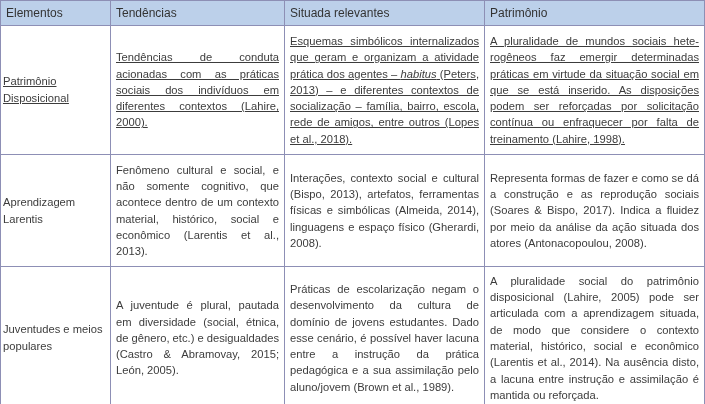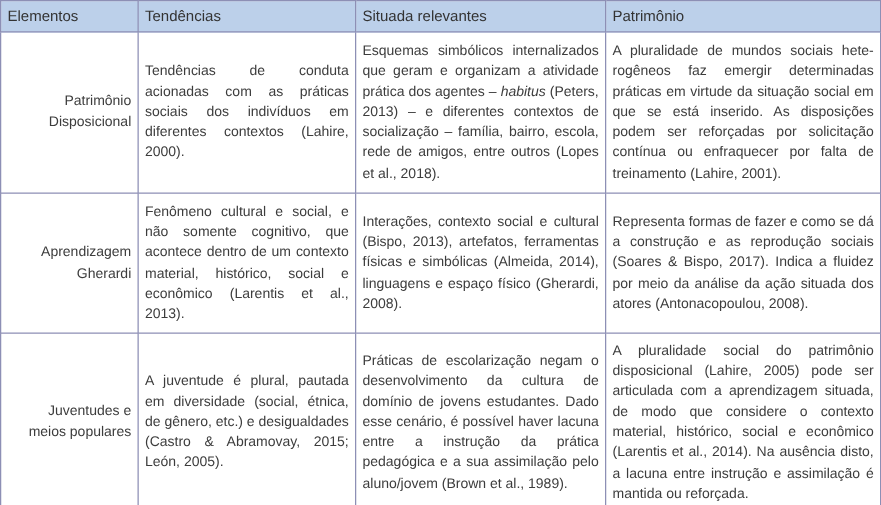--- a/index.html
+++ b/index.html
@@ -20,26 +20,26 @@
     }
     th {
       background: #bcd0ea;
       font-weight: normal;
       font-size: 12px;
       height: 20px;
       color: #333;
       text-align: left;
     }
     td { line-height: 16.3px; text-align: justify; }
-    td.el { text-align: right; line-height: 17px; padding-left: 16px; }
+    td.el { text-align: left; line-height: 17px; padding-left: 2px; }
     col.c1 { width: 110px; }
     col.c2 { width: 174px; }
     col.c3 { width: 200px; }
     col.c4 { width: 220px; }
-    tr.r1 td { height: 124px; }
+    tr.r1 td { height: 124px; text-decoration: underline; }
     tr.r2 td { height: 107px; }
     tr.r3 td { height: 138px; }
     .it { font-style: italic; }
   </style>
 </head>
 <body>
 
 <table>
   <colgroup>
     <col class="c1">
@@ -53,24 +53,24 @@
       <th>Tendências</th>
       <th>Situada relevantes</th>
       <th>Patrimônio</th>
     </tr>
   </thead>
   <tbody>
     <tr class="r1">
       <td class="el">Patrimônio Disposicional</td>
       <td>Tendências de conduta acionadas com as práticas sociais dos indivíduos em diferentes contextos (Lahire, 2000).</td>
       <td><span>Esquemas simbólicos internalizados que geram e organizam a atividade prática dos agentes – </span><span class="it">habitus</span><span> (Peters, 2013) – e diferentes contextos de socialização – família, bairro, escola, rede de amigos, entre outros (Lopes et al., 2018).</span></td>
-      <td>A pluralidade de mundos sociais hete-rogêneos faz emergir determinadas práticas em virtude da situação social em que se está inserido. As disposições podem ser reforçadas por solicitação contínua ou enfraquecer por falta de treinamento (Lahire, 2001).</td>
+      <td>A pluralidade de mundos sociais hete-rogêneos faz emergir determinadas práticas em virtude da situação social em que se está inserido. As disposições podem ser reforçadas por solicitação contínua ou enfraquecer por falta de treinamento (Lahire, 1998).</td>
     </tr>
     <tr class="r2">
-      <td class="el">Aprendizagem Gherardi</td>
+      <td class="el">Aprendizagem Larentis</td>
       <td>Fenômeno cultural e social, e não somente cognitivo, que acontece dentro de um contexto material, histórico, social e econômico (Larentis et al., 2013).</td>
       <td>Interações, contexto social e cultural (Bispo, 2013), artefatos, ferramentas físicas e simbólicas (Almeida, 2014), linguagens e espaço físico (Gherardi, 2008).</td>
       <td>Representa formas de fazer e como se dá a construção e as reprodução sociais (Soares &amp; Bispo, 2017). Indica a fluidez por meio da análise da ação situada dos atores (Antonacopoulou, 2008).</td>
     </tr>
     <tr class="r3">
       <td class="el">Juventudes e meios populares</td>
       <td>A juventude é plural, pautada em diversidade (social, étnica, de gênero, etc.) e desigualdades (Castro &amp; Abramovay, 2015; León, 2005).</td>
       <td>Práticas de escolarização negam o desenvolvimento da cultura de domínio de jovens estudantes. Dado esse cenário, é possível haver lacuna entre a instrução da prática pedagógica e a sua assimilação pelo aluno/jovem (Brown et al., 1989).</td>
       <td>A pluralidade social do patrimônio disposicional (Lahire, 2005) pode ser articulada com a aprendizagem situada, de modo que considere o contexto material, histórico, social e econômico (Larentis et al., 2014). Na ausência disto, a lacuna entre instrução e assimilação é mantida ou reforçada.</td>
     </tr>

